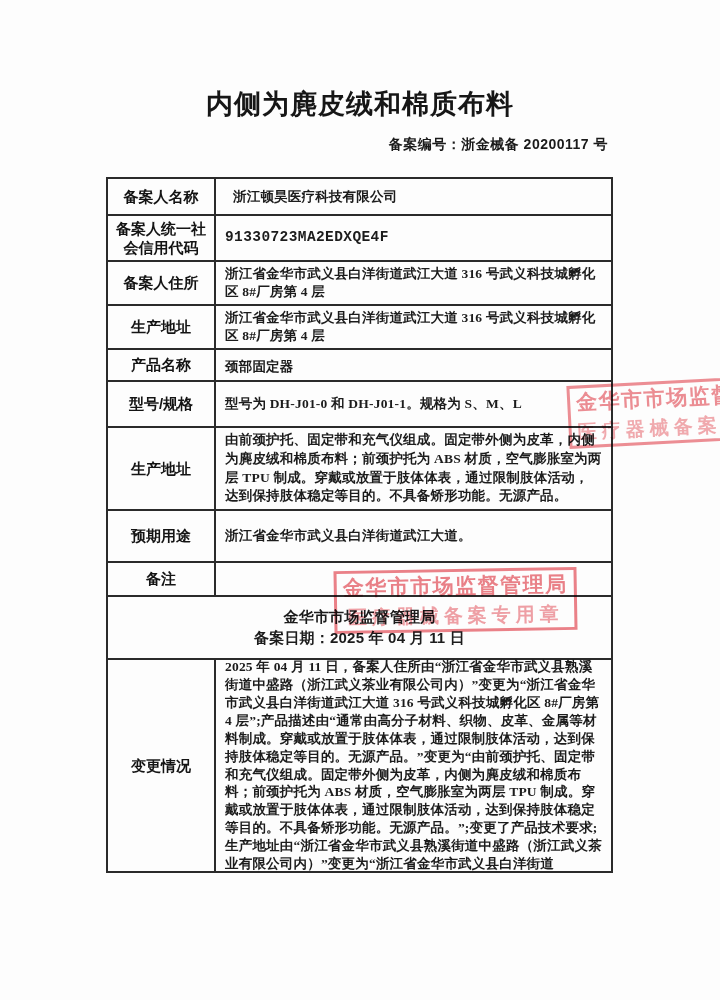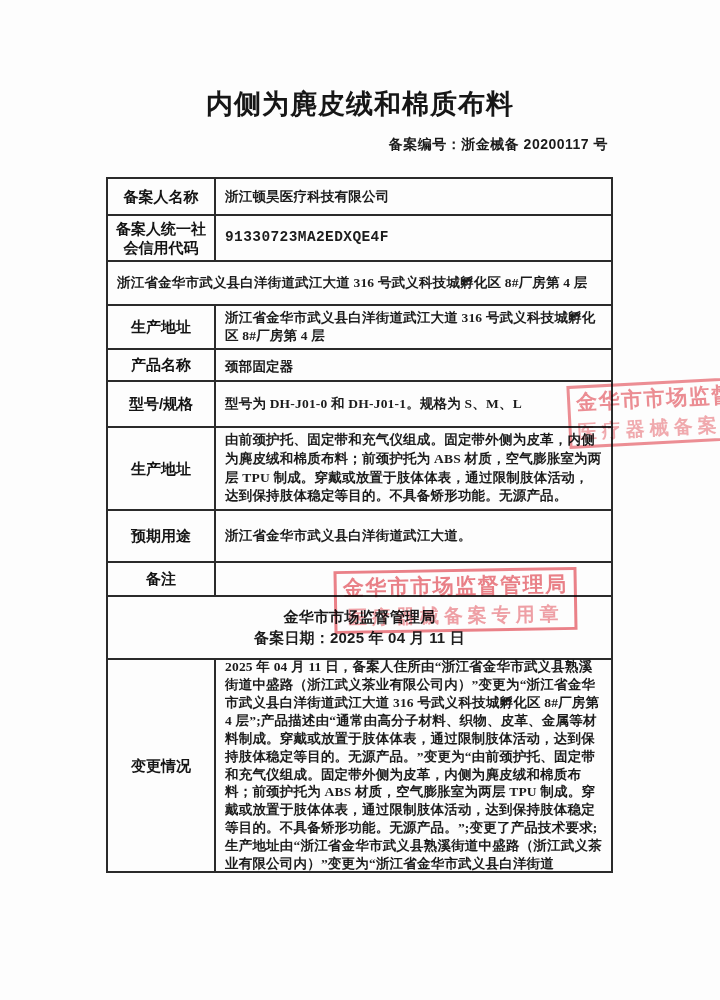--- a/index.html
+++ b/index.html
@@ -45,21 +45,21 @@
     width: 507px;
     border: 2px solid #2b2b2b;
     box-sizing: border-box;
     background: transparent;
   }
   .row {
     display: flex;
     box-sizing: border-box;
     border-top: 2px solid #2b2b2b;
   }
-  .row:first-child { border-top: none; }
+  .row:first-child { border-top: none; gap: 8px; }
   .cell { box-sizing: border-box; }
   .cell.label {
     width: 108px;
     flex: 0 0 108px;
     border-right: 2px solid #2b2b2b;
     display: flex;
     align-items: center;
     justify-content: center;
     text-align: center;
     font-weight: 700;
@@ -161,20 +161,23 @@
     <div class="row" style="height:46px">
       <div class="cell label">
           <span>备案人统一社会信用代码</span>
         </div>
       <div class="cell value" style="font-family:Liberation Mono, monospace;font-weight:700;font-size:14.5px;letter-spacing:0.4px">
           <span>91330723MA2EDXQE4F</span>
         </div>
     </div>
 
     <div class="row" style="height:44px">
+      <div class="cell label">
+          <span>备案人住所</span>
+        </div>
       <div class="cell value">
           <span>浙江省金华市武义县白洋街道武江大道 316 号武义科技城孵化区 8#厂房第 4 层</span>
         </div>
     </div>
 
     <div class="row" style="height:44px">
       <div class="cell label">
           <span>生产地址</span>
         </div>
       <div class="cell value">

